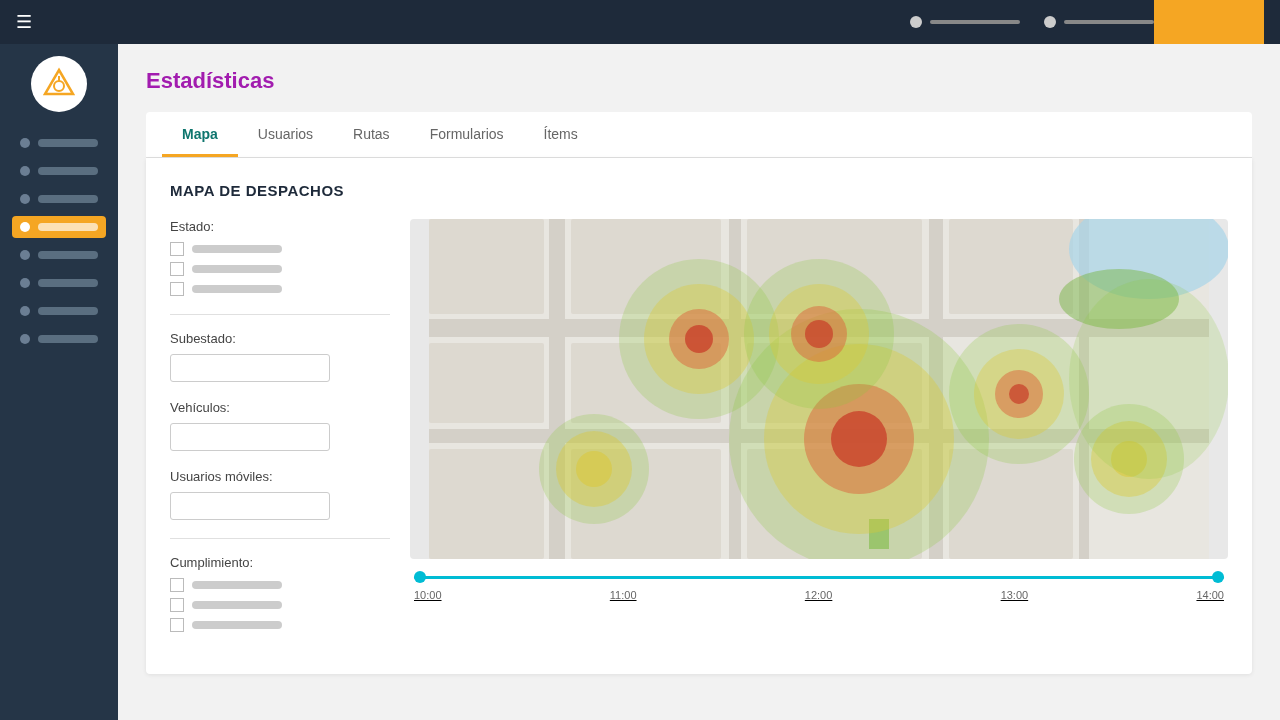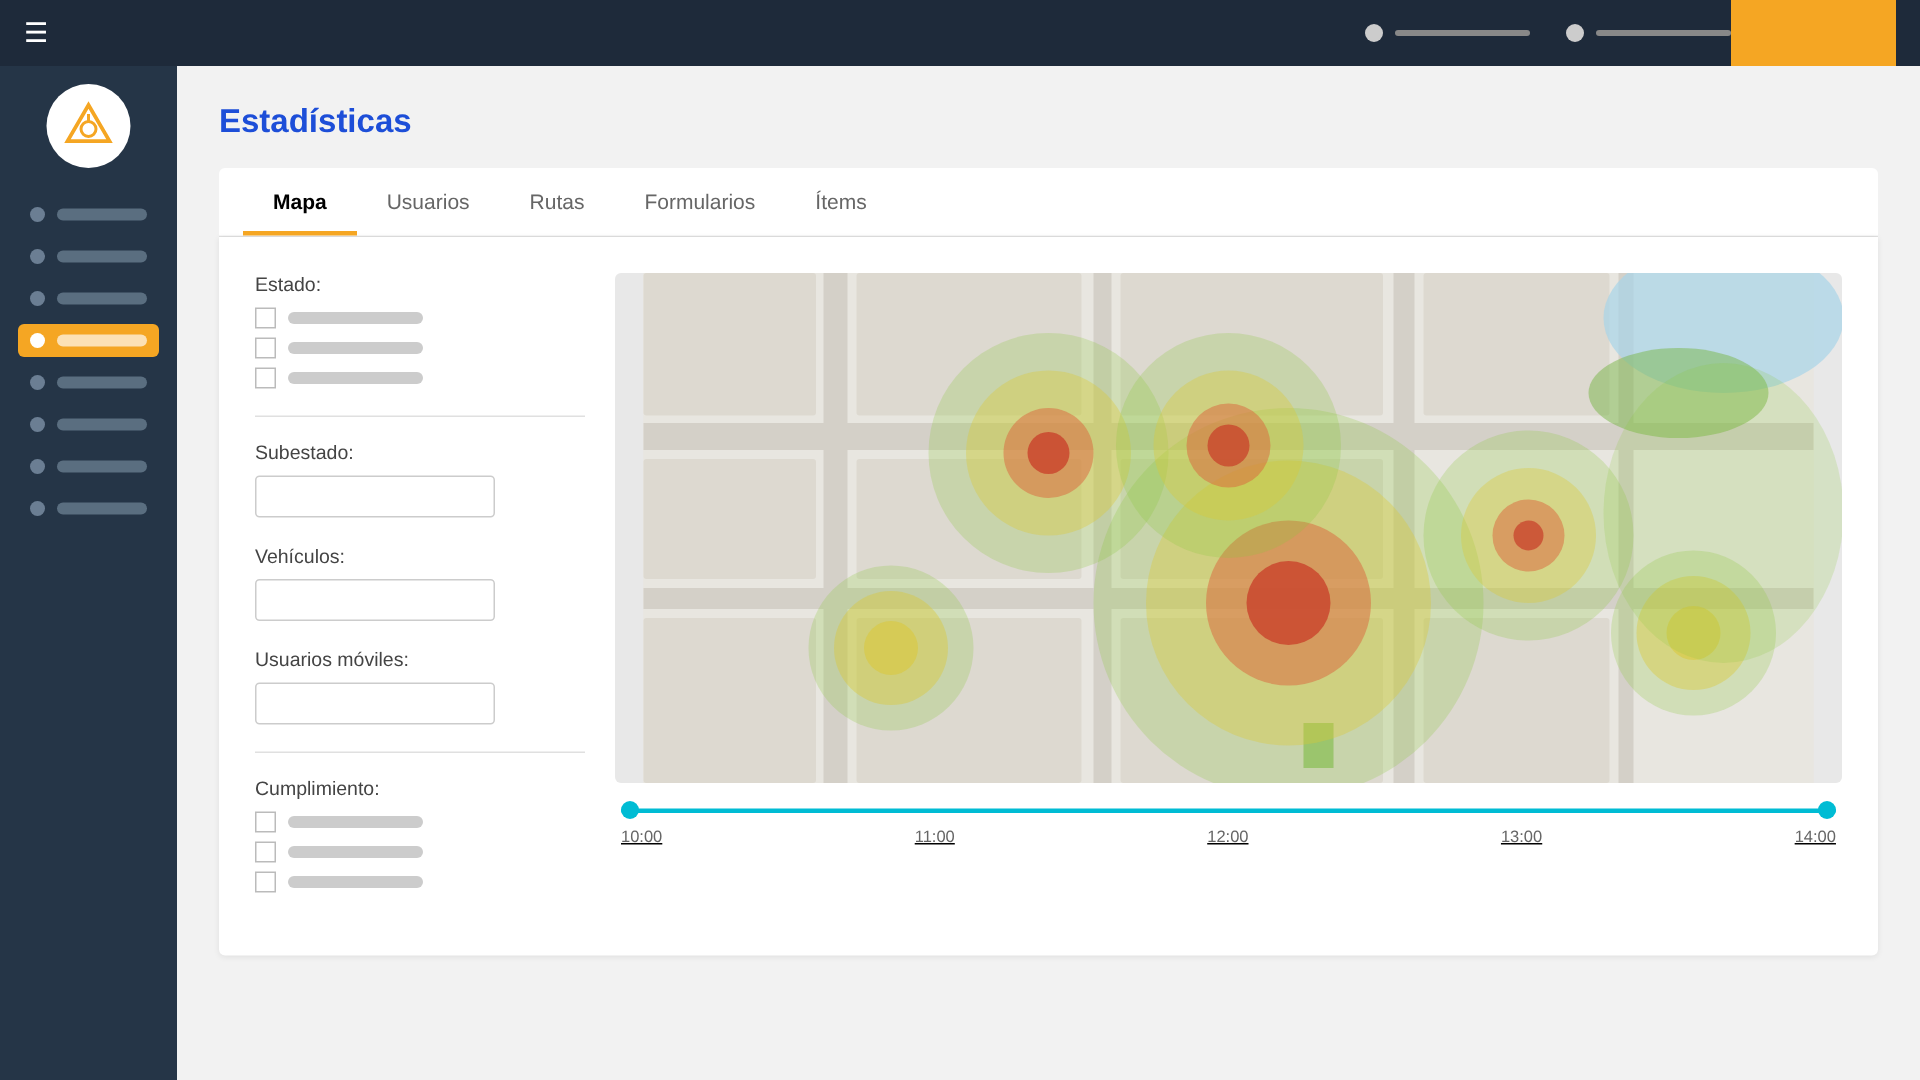--- a/index.html
+++ b/index.html
@@ -109,21 +109,21 @@
     .content-area {
       flex: 1;
       background: #f2f2f2;
       padding: 24px 28px;
       overflow-y: auto;
     }
 
     .page-title {
       font-size: 22px;
       font-weight: 700;
-      color: #1d4ed8;
+      color: #a21caf;
       margin-bottom: 18px;
     }
 
     
     .tabs-bar {
       background: white;
       border-radius: 4px 4px 0 0;
       display: flex;
       align-items: flex-end;
       padding: 0 16px;
@@ -132,21 +132,21 @@
     }
     .tab {
       padding: 14px 20px 12px;
       font-size: 14px;
       color: #666;
       cursor: pointer;
       border-bottom: 3px solid transparent;
       white-space: nowrap;
     }
     .tab.active {
-      color: #000000;
+      color: #0f766e;
       font-weight: 600;
       border-bottom: 3px solid #f5a623;
     }
 
     
     .card {
       background: white;
       border-radius: 0 0 4px 4px;
       padding: 24px;
       box-shadow: 0 1px 4px rgba(0,0,0,0.08);
@@ -352,20 +352,21 @@
 
     <div class="tabs-bar">
       <div class="tab active">Mapa</div>
       <div class="tab">Usuarios</div>
       <div class="tab">Rutas</div>
       <div class="tab">Formularios</div>
       <div class="tab">Ítems</div>
     </div>
 
     <div class="card">
+      <div class="card-title">MAPA DE DESPACHOS</div>
 
       <div class="map-section">
 
         <div class="filters-panel">
 
           <div class="filter-group">
             <div class="filter-label">Estado:</div>
             <div class="filter-row">
               <div class="filter-checkbox"></div>
               <div class="filter-line"></div>

